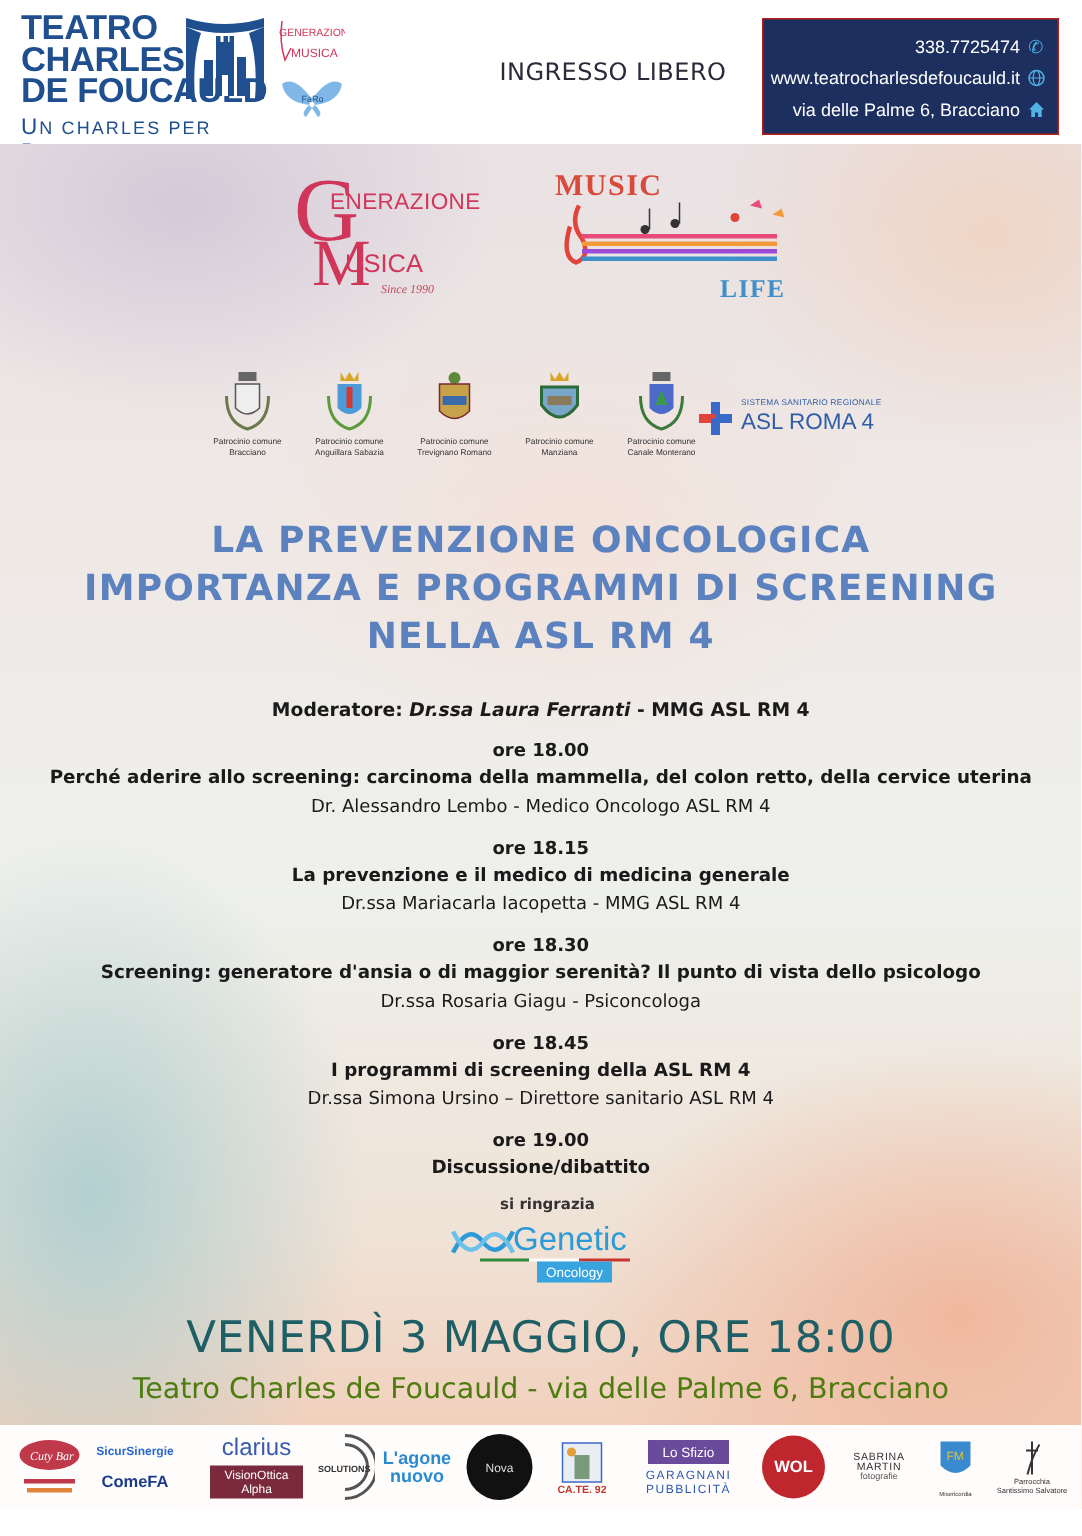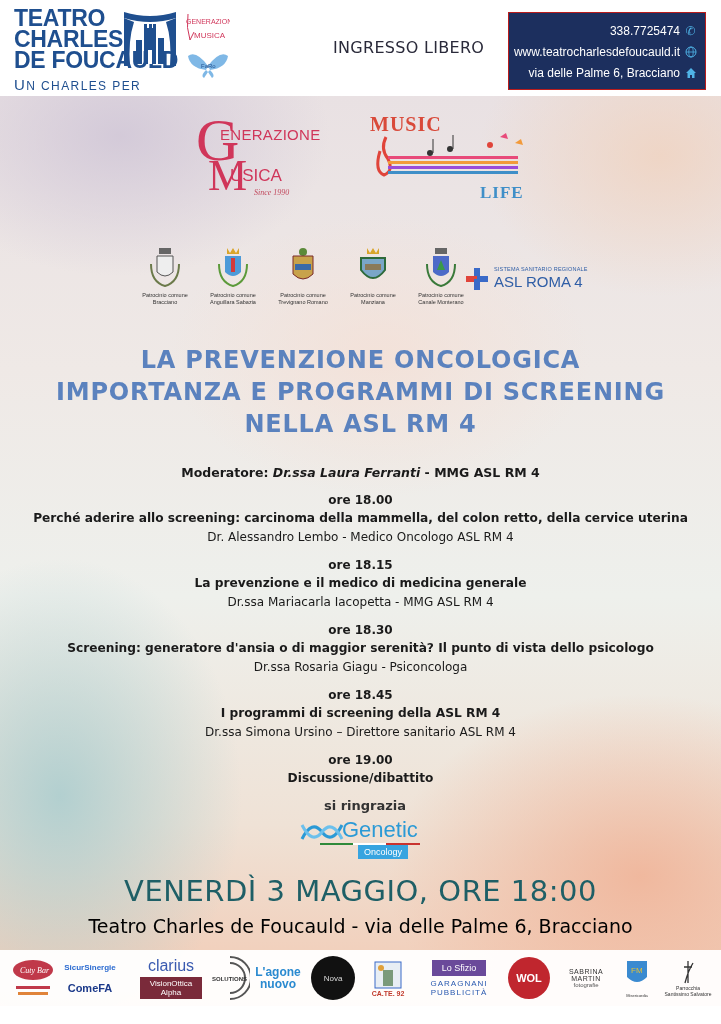--- a/index.html
+++ b/index.html
@@ -87,35 +87,35 @@
       font-family: "DejaVu Sans", sans-serif; color: #1a1a1a;
     }
     .moderator { font-size: 12.5px; font-weight: bold; line-height: 18px; }
     .moderator i { font-style: italic; }
     .slot { margin-top: 9px; }
     .slot .time { font-size: 12px; font-weight: bold; line-height: 18px; }
     .slot .topic { font-size: 12.2px; font-weight: bold; line-height: 19px; }
     .slot .speaker { font-size: 12px; line-height: 19px; }
 
     .thanks { position: absolute; left: 300px; top: 798px; width: 130px; text-align: center; }
-    .thanks-label { font-family: "DejaVu Sans", sans-serif; font-weight: bold; font-size: 13px; color: #333; }
+    .thanks-label { font-family: "DejaVu Sans", sans-serif; font-weight: bold; font-size: 10px; color: #333; }
     .genetic { position: relative; margin: 4px auto 0; width: 130px; height: 46px; }
     .genetic .dna { position: absolute; left: 0; top: 2px; }
     .genetic .gtext { position: absolute; left: 42px; top: 0; font-family: "Liberation Sans", sans-serif; font-size: 22px; color: #2b9ad6; }
     .genetic .onc { position: absolute; left: 58px; top: 28px; background: #37a4e0; color: #fff; font-family: "Liberation Sans", sans-serif; font-size: 9px; padding: 2px 6px; }
     .genetic .flag { position: absolute; left: 20px; top: 26px; width: 100px; height: 2px; background: linear-gradient(90deg, #2f8a3a 0 33%, #ffffff 33% 66%, #c9332f 66% 100%); }
 
     .date {
       position: absolute; left: 0; top: 873px; width: 721px; text-align: center;
       font-family: "DejaVu Sans", sans-serif; color: #1e5f66;
       font-size: 29px; line-height: 36px; letter-spacing: 0.5px;
     }
     .venue {
       position: absolute; left: 0; top: 913px; width: 721px; text-align: center;
-      font-family: "DejaVu Sans", sans-serif; color: #000000;
+      font-family: "DejaVu Sans", sans-serif; color: #4d7c0f;
       font-size: 19px; line-height: 26px;
     }
 
     .sponsors { position: absolute; left: 0; top: 950px; width: 721px; height: 56px; background: rgba(255,255,255,0.95); }
     .sponsor { position: absolute; top: 4px; height: 48px; display: flex; align-items: center; justify-content: center; text-align: center; font-family: "Liberation Sans", sans-serif; }
     .footer-white { position: absolute; left: 0; top: 1006px; width: 721px; height: 18px; background: #ffffff; }
   </style>
 </head>
 <body>
 

